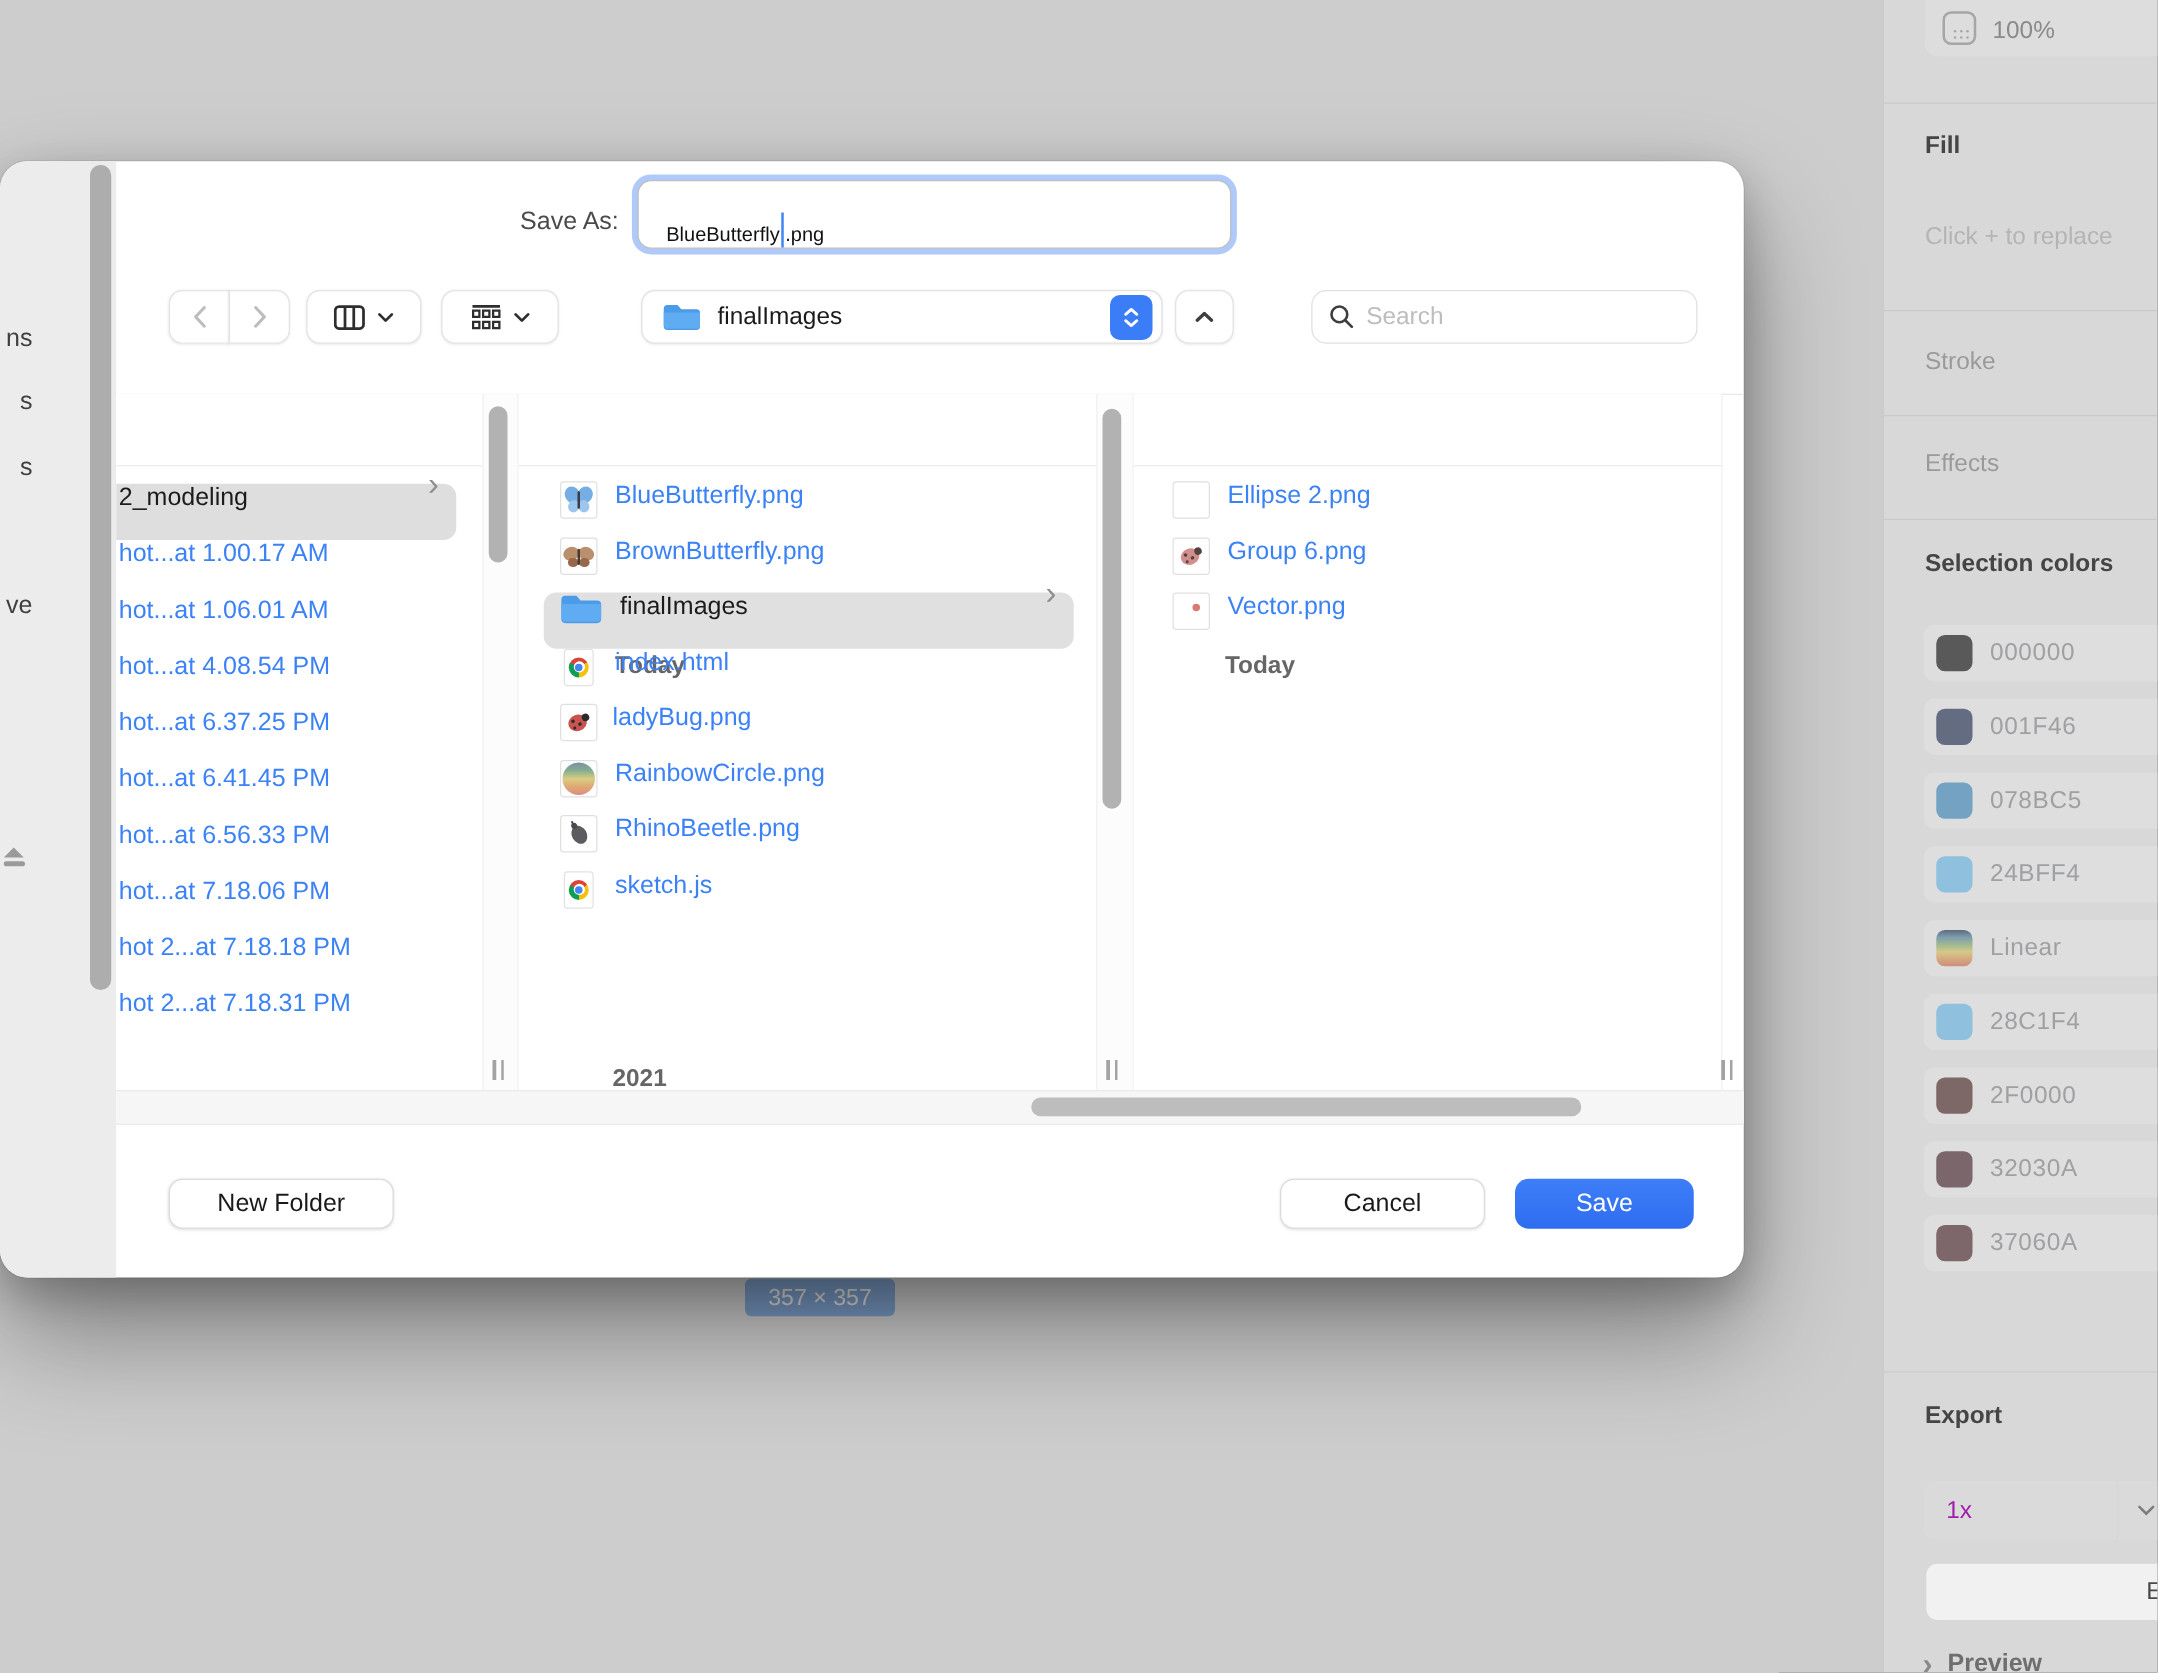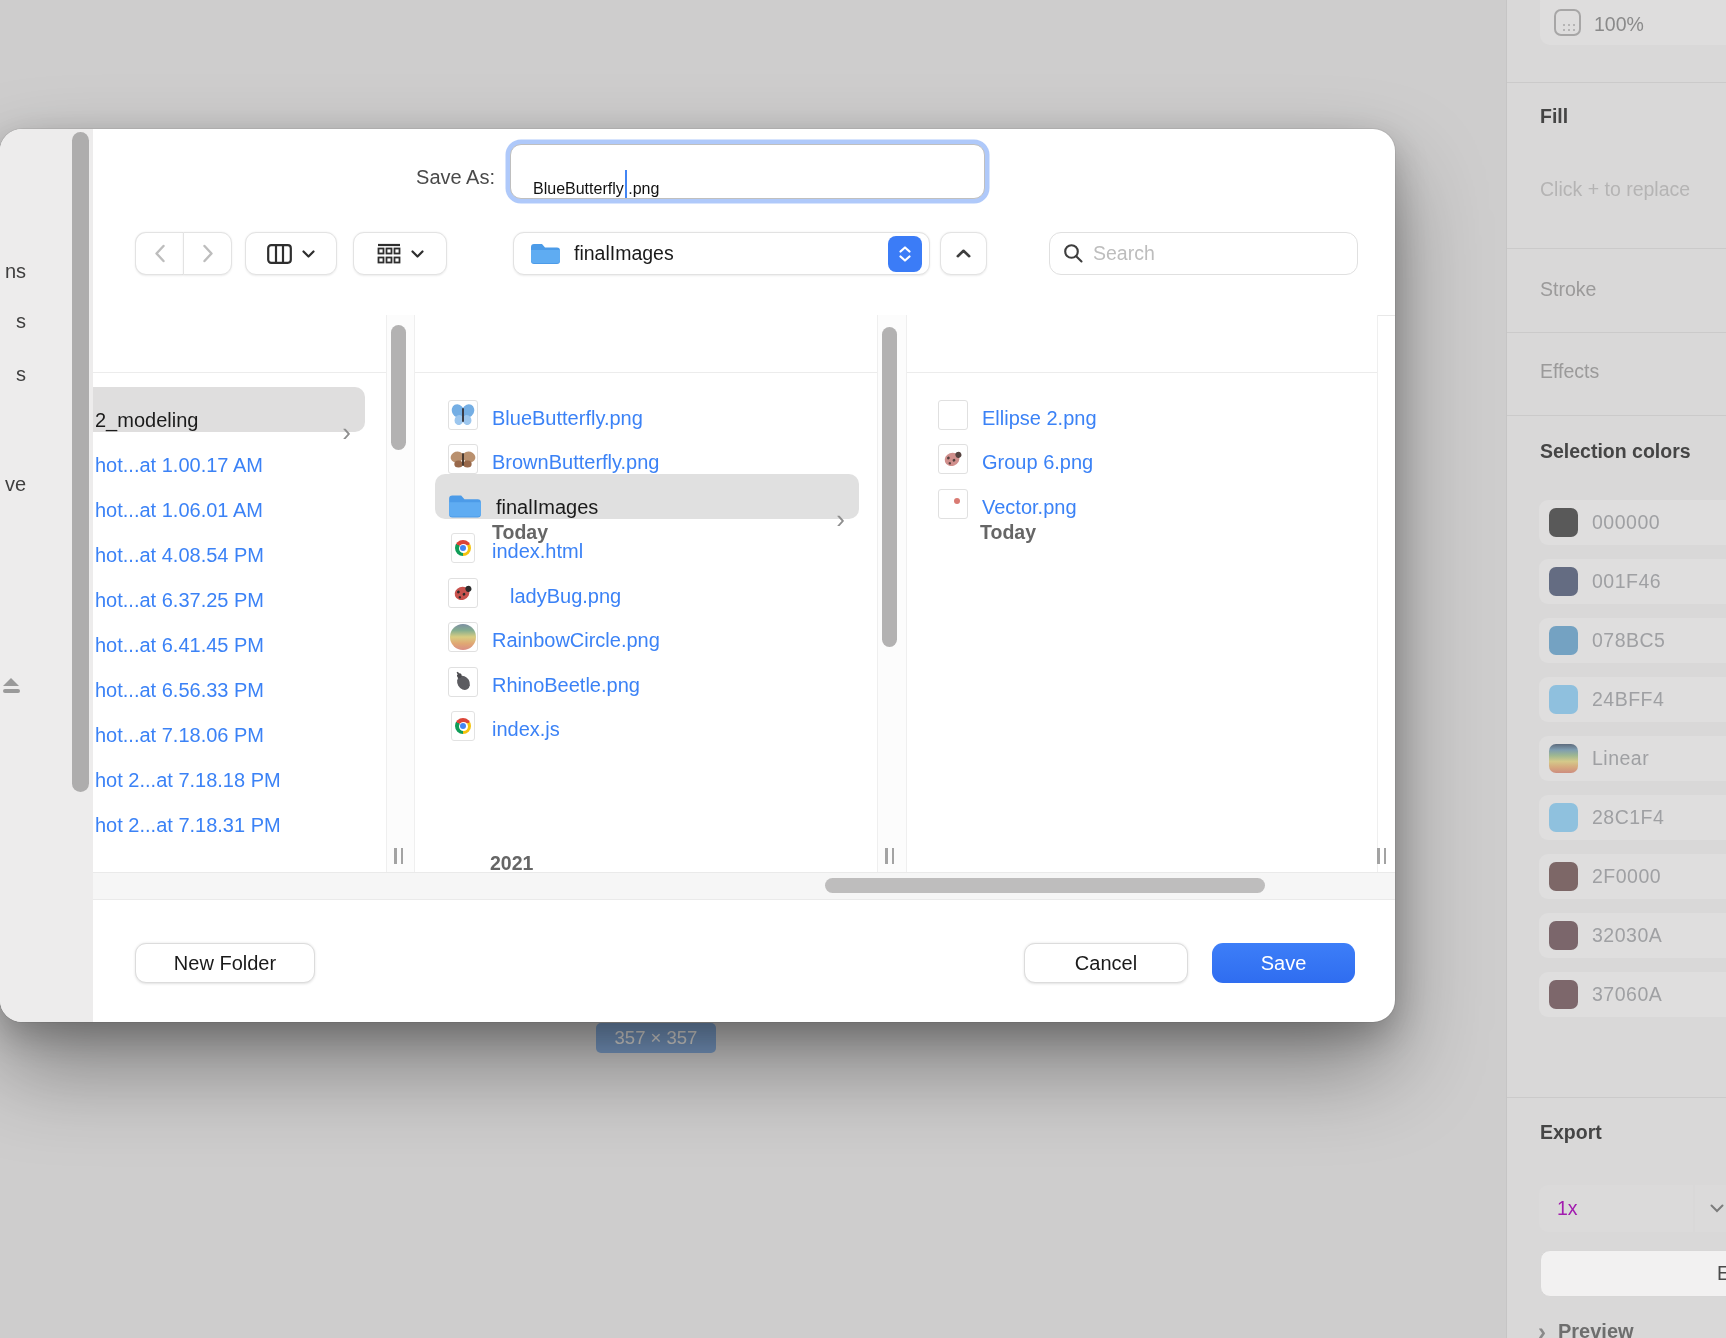--- a/index.html
+++ b/index.html
@@ -75,21 +75,21 @@
   .search{position:absolute;left:1049px;top:103px;width:309px;height:43px;background:#fff;
     border:1px solid #E0E0E0;border-radius:12px;display:flex;align-items:center;padding-left:13px;gap:9px;}
   .search .ph{font-size:19.5px;color:#BDBDBD;}
 
   
   .browser-top{position:absolute;left:93px;top:186px;width:1302px;height:1px;background:#E8E8E8;}
   .col-hdr-line{position:absolute;top:243px;height:1px;background:#ECECEC;}
   .col-header{position:absolute;top:206px;font-size:19.5px;font-weight:700;color:#666;}
   .listcol{position:absolute;top:186px;height:557px;overflow:hidden;background:#fff;}
   .rows{position:absolute;left:0;right:0;}
-  .row{position:relative;display:flex;align-items:flex-end;}
+  .row{position:relative;display:flex;align-items:flex-start;}
   .row .lbl{font-size:20px;color:#3b82f6;white-space:nowrap;}
   .row.dark .lbl{color:#1B1B1B;}
   .rchev{position:absolute;font-size:26px;color:#8E8E8E;line-height:0;}
   .gutter{position:absolute;top:186px;height:557px;background:#FCFCFC;border-left:1px solid #EFEFEF;border-right:1px solid #EFEFEF;}
   .vthumb{position:absolute;width:15px;border-radius:8px;background:#B3B2B2;}
   .resize-handle{position:absolute;top:719px;display:flex;gap:4px;}
   .resize-handle i{width:2.5px;height:16px;background:#A3A3A3;display:block;}
   .hstrip{position:absolute;left:93px;top:743px;width:1302px;height:28px;background:#F6F6F6;
     border-top:1px solid #EAEAEA;border-bottom:1px solid #EAEAEA;}
   .hthumb{position:absolute;left:825px;top:749px;width:440px;height:15px;border-radius:8px;background:#BEBDBD;}
@@ -367,21 +367,21 @@
             </svg>
           <span class="lbl">finalImages</span>
           <span class="rchev" style="right:14px">›</span>
         </div>
         <div class="row" style="height:44.5px;padding-left:36px;gap:17px">
           <div class="page">
               <div class="chrome"></div>
             </div>
           <span class="lbl">index.html</span>
         </div>
-        <div class="row" style="height:44.5px;padding-left:33px;gap:32px">
+        <div class="row" style="height:44.5px;padding-left:33px;gap:12px">
           <div class="tile">
               <svg width="24" height="24" viewBox="0 0 24 24">
                 <g transform="rotate(-20 12 12)">
                   <ellipse cx="11" cy="12" rx="7.5" ry="6.5" fill="#C9534E"></ellipse>
                   <circle cx="18.5" cy="10" r="3" fill="#2B2B2B"></circle>
                   <circle cx="8" cy="9.5" r="1.4" fill="#2B2B2B"></circle>
                   <circle cx="12.5" cy="13.5" r="1.4" fill="#2B2B2B"></circle>
                   <circle cx="7.5" cy="15" r="1.2" fill="#2B2B2B"></circle>
                 </g>
               </svg>
@@ -403,21 +403,21 @@
                   <line x1="12" y1="3" x2="12" y2="0.5" stroke="#4A4A4E" stroke-width="1.6"></line>
                 </g>
               </svg>
             </div>
           <span class="lbl">RhinoBeetle.png</span>
         </div>
         <div class="row" style="height:44.5px;padding-left:36px;gap:17px">
           <div class="page">
               <div class="chrome"></div>
             </div>
-          <span class="lbl">index.js</span>
+          <span class="lbl">sketch.js</span>
         </div>
       </div>
       <div class="footer-hdr" style="left:75px;top:537px">2021</div>
     </div>
 
     <div class="gutter" style="left:877px;width:30px"></div>
     <div class="vthumb" style="left:882px;top:198px;height:320px"></div>
 
     <div class="listcol" style="left:907px;width:470px">
       <div class="col-header" style="left:73px">Today</div>

